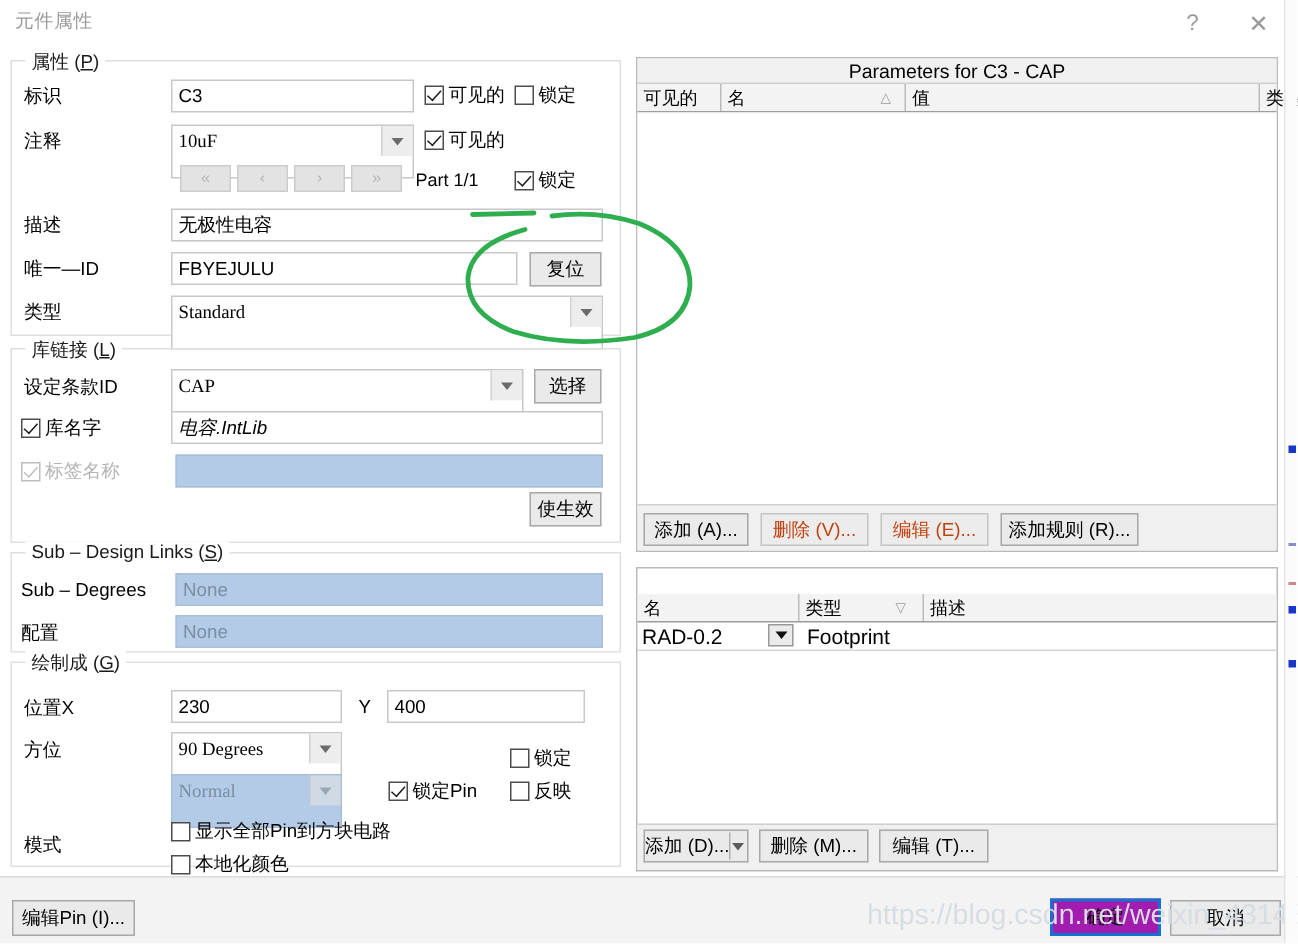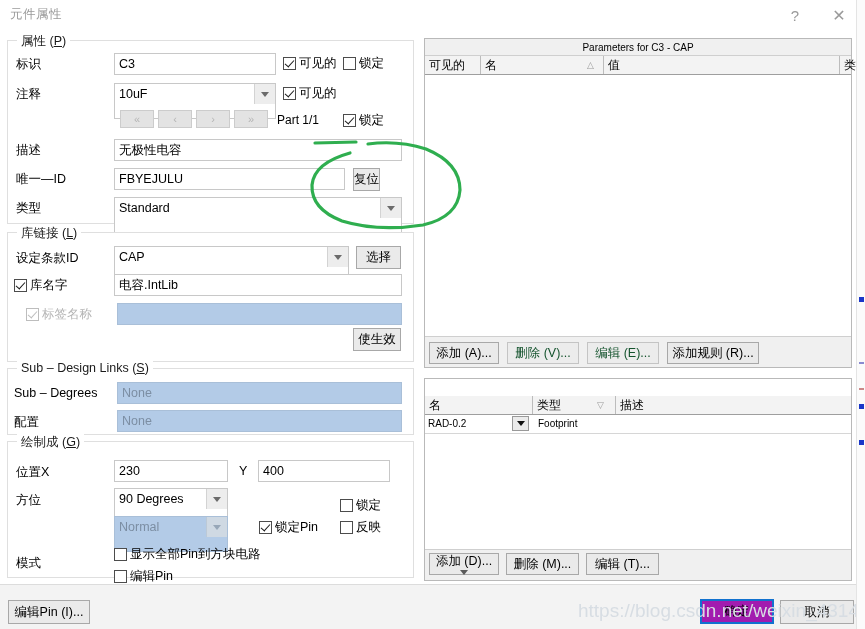--- a/index.html
+++ b/index.html
@@ -28,62 +28,62 @@
                  font-size:12.5px;color:#1a1a1a;white-space:nowrap;}
   .glabel u{text-decoration:underline;}
 
   .lbl{position:absolute;font-size:12.5px;color:#000;white-space:nowrap;}
 
   
   .inp{position:absolute;box-sizing:border-box;border:1px solid #c8c8c8;background:#fff;
        font-family:"Liberation Sans","DejaVu Sans",sans-serif;font-size:12.5px;color:#000;
        padding:1px 4px;height:22px;line-height:19px;white-space:nowrap;overflow:hidden;}
   .inp.dis{background:#b3cbe7;border:1px solid #a9bfd8;color:#7c8ea3;}
-  .combo{position:absolute;box-sizing:border-box;border:1px solid #c8c8c8;background:#fff;height:36px;}
+  .combo{position:absolute;box-sizing:border-box;border:1px solid #c8c8c8;background:#fff;height:36px;font-family:Liberation Serif, serif;}
   .combo .cv{position:absolute;left:0;top:0;right:21px;height:20px;line-height:20px;
              padding-left:4px;font-size:12.5px;overflow:hidden;white-space:nowrap;}
   .combo .arw{position:absolute;right:0;top:0;width:20px;height:20px;background:#ededed;
               border-left:1px solid #d3d3d3;display:flex;align-items:center;justify-content:center;}
   .combo.dis{background:#b3cbe7;border-color:#a9bfd8;}
   .combo.dis .cv{color:#7c8ea3;}
   .combo.dis .arw{background:#cfd9e3;border-left:1px solid #bcc9d6;}
   .chev{width:0;height:0;border-left:4px solid transparent;border-right:4px solid transparent;
         border-top:5px solid #5a5a5a;}
   .chev.thin{border-top-color:#6b6b6b;}
   .chev.dim{border-top-color:#97a7b8;}
 
   
   .btn{position:absolute;box-sizing:border-box;background:#eaeaea;border:1px solid #a8a8a8;
        font-family:"Liberation Sans","DejaVu Sans",sans-serif;font-size:12.5px;color:#000;
        display:flex;align-items:center;justify-content:center;white-space:nowrap;cursor:default;}
-  .btn.dis{color:#14532d;border-color:#c4c4c4;background:#ececec;}
+  .btn.dis{color:#c2410c;border-color:#c4c4c4;background:#ececec;}
   .btn.nav{background:#e3e3e3;border:1px solid #cccccc;color:#b5b5b5;font-size:11px;}
   .btn.primary{background:#a21caf;border:2px solid #1272cf;}
 
   
   .cb{position:absolute;display:flex;align-items:center;white-space:nowrap;font-size:12.5px;}
   .cb .box{width:13px;height:13px;box-sizing:border-box;border:1px solid #4c4c4c;background:#fff;
            margin-right:3px;position:relative;flex:0 0 auto;}
   .cb .box.ck:after{content:"";position:absolute;left:3px;top:0px;width:4px;height:8px;
            border:solid #1a1a1a;border-width:0 1.6px 1.6px 0;transform:rotate(42deg);}
   .cb.dis{color:#b4b4b4;}
   .cb.dis .box{border-color:#bdbdbd;}
   .cb.dis .box.ck:after{border-color:#bdbdbd;}
 
   
   .panel{position:absolute;box-sizing:border-box;border:1px solid #b9b9b9;background:#fff;}
   .panel-cap{position:absolute;left:0;top:0;right:0;height:16px;background:#f0f0f0;
-             border-bottom:1px solid #cfcfcf;font-size:10px;color:#000;
+             border-bottom:1px solid #cfcfcf;font-size:13px;color:#000;
              display:flex;align-items:center;justify-content:center;}
   .hdr{position:absolute;left:0;right:0;height:18px;background:#f3f3f3;border-bottom:1px solid #9e9e9e;}
   .hcell{position:absolute;top:0;height:18px;line-height:18px;font-size:12px;color:#000;
          padding-left:4px;box-sizing:border-box;border-left:1px solid #bcbcbc;white-space:nowrap;}
   .hcell.first{border-left:none;}
   .sortg{position:absolute;font-size:9px;color:#9a9a9a;line-height:18px;}
-  .grow{position:absolute;left:0;right:0;height:18px;font-size:10px;}
+  .grow{position:absolute;left:0;right:0;height:18px;font-size:14px;}
   .gcell{position:absolute;top:0;height:18px;line-height:18px;padding-left:3px;box-sizing:border-box;
          white-space:nowrap;overflow:hidden;}
   .rowcombo{position:absolute;width:17px;height:15px;background:#ebebeb;border:1px solid #999;
             box-sizing:border-box;display:flex;align-items:center;justify-content:center;}
   .rowcombo .chev{border-left-width:4px;border-right-width:4px;border-top-width:5px;border-top-color:#111;}
 
   
   .footer{position:absolute;left:0;bottom:0;width:865px;height:44px;background:#f3f3f3;
           border-top:1px solid #dcdcdc;}
   .sep{position:absolute;left:0;width:865px;height:1px;background:#d8d8d8;}
@@ -145,21 +145,21 @@
   <div class="cb" style="left:343px;top:112px;">
     <span class="box ck"></span>
     <span>锁定</span>
   </div>
 
   <div class="lbl" style="left:16px;top:142px;">描述</div>
   <div class="inp" style="left:114px;top:139px;width:288px;">无极性电容</div>
 
   <div class="lbl" style="left:16px;top:171px;">唯一—ID</div>
   <div class="inp" style="left:114px;top:168px;width:231px;">FBYEJULU</div>
-  <div class="btn" style="left:353px;top:168px;width:27px;height:23px;">复位</div>
+  <div class="btn" style="left:353px;top:168px;width:48px;height:23px;">复位</div>
 
   <div class="lbl" style="left:16px;top:200px;">类型</div>
   <div class="combo" style="left:114px;top:197px;width:288px;">
     <div class="cv">Standard</div>
     <div class="arw">
         <span class="chev thin"></span>
       </div>
   </div>
 
   <div class="group" style="left:7px;top:232px;width:405px;height:128px;">
@@ -174,23 +174,23 @@
     <div class="arw">
         <span class="chev thin"></span>
       </div>
   </div>
   <div class="btn" style="left:356px;top:246px;width:45px;height:23px;">选择</div>
 
   <div class="cb" style="left:14px;top:277px;">
     <span class="box ck"></span>
     <span>库名字</span>
   </div>
-  <div class="inp" style="left:114px;top:274px;width:288px;">电容.IntLib</div>
-
-  <div class="cb dis" style="left:26px;top:306px;align-items:center;">
+  <div class="inp" style="left:114px;top:274px;width:288px;font-style:italic;">电容.IntLib</div>
+
+  <div class="cb dis" style="left:14px;top:306px;align-items:center;">
     <span class="box ck"></span>
     <span>标签名称</span>
   </div>
   <div class="inp dis" style="left:117px;top:303px;width:285px;"></div>
 
   <div class="btn" style="left:353px;top:328px;width:48px;height:23px;">使生效</div>
 
   <div class="group" style="left:7px;top:368px;width:405px;height:65px;">
     <div class="glabel">
       <span>Sub – Design Links (</span><u>S</u><span>)</span>
@@ -239,21 +239,21 @@
     <span class="box"></span>
     <span>反映</span>
   </div>
 
   <div class="cb" style="left:114px;top:546px;">
     <span class="box"></span>
     <span>显示全部Pin到方块电路</span>
   </div>
   <div class="cb" style="left:114px;top:568px;">
     <span class="box"></span>
-    <span>编辑Pin</span>
+    <span>本地化颜色</span>
   </div>
 
   <div class="panel" style="left:424px;top:38px;width:428px;height:330px;">
     <div class="panel-cap">Parameters for C3 - CAP</div>
     <div class="hdr" style="top:17px;">
       <div class="hcell first" style="left:0;width:55px;">可见的</div>
       <div class="hcell" style="left:55px;width:123px;">名</div>
       <div class="sortg" style="left:162px;top:0;">△</div>
       <div class="hcell" style="left:178px;width:236px;">值</div>
       <div class="hcell" style="left:414px;width:60px;">类型</div>
@@ -277,21 +277,21 @@
       <div class="gcell" style="left:0;width:107px;">RAD-0.2</div>
       <div class="rowcombo" style="left:87px;top:1px;">
         <span class="chev"></span>
       </div>
       <div class="gcell" style="left:110px;width:80px;">Footprint</div>
       <div class="gcell" style="left:190px;width:236px;"></div>
     </div>
     <div style="position:absolute;left:0;right:0;top:54px;height:1px;background:#d6d6d6;"></div>
     <div style="position:absolute;left:0;right:0;bottom:0;height:30px;background:#f0f0f0;border-top:1px solid #cfcfcf;"></div>
   </div>
-  <div class="btn" style="left:429px;top:553px;width:70px;height:22px;padding:0;flex-direction:column;">
+  <div class="btn" style="left:429px;top:553px;width:70px;height:22px;padding:0;">
     <span style="flex:1;text-align:center;">添加 (D)...</span>
     <span style="width:1px;height:18px;background:#b0b0b0;"></span>
     <span style="width:15px;display:flex;align-items:center;justify-content:center;">
         <span class="chev"></span>
       </span>
   </div>
   <div class="btn" style="left:506px;top:553px;width:73px;height:22px;">删除 (M)...</div>
   <div class="btn" style="left:586px;top:553px;width:73px;height:22px;">编辑 (T)...</div>
 
   <div class="sep" style="top:584px;"></div>

